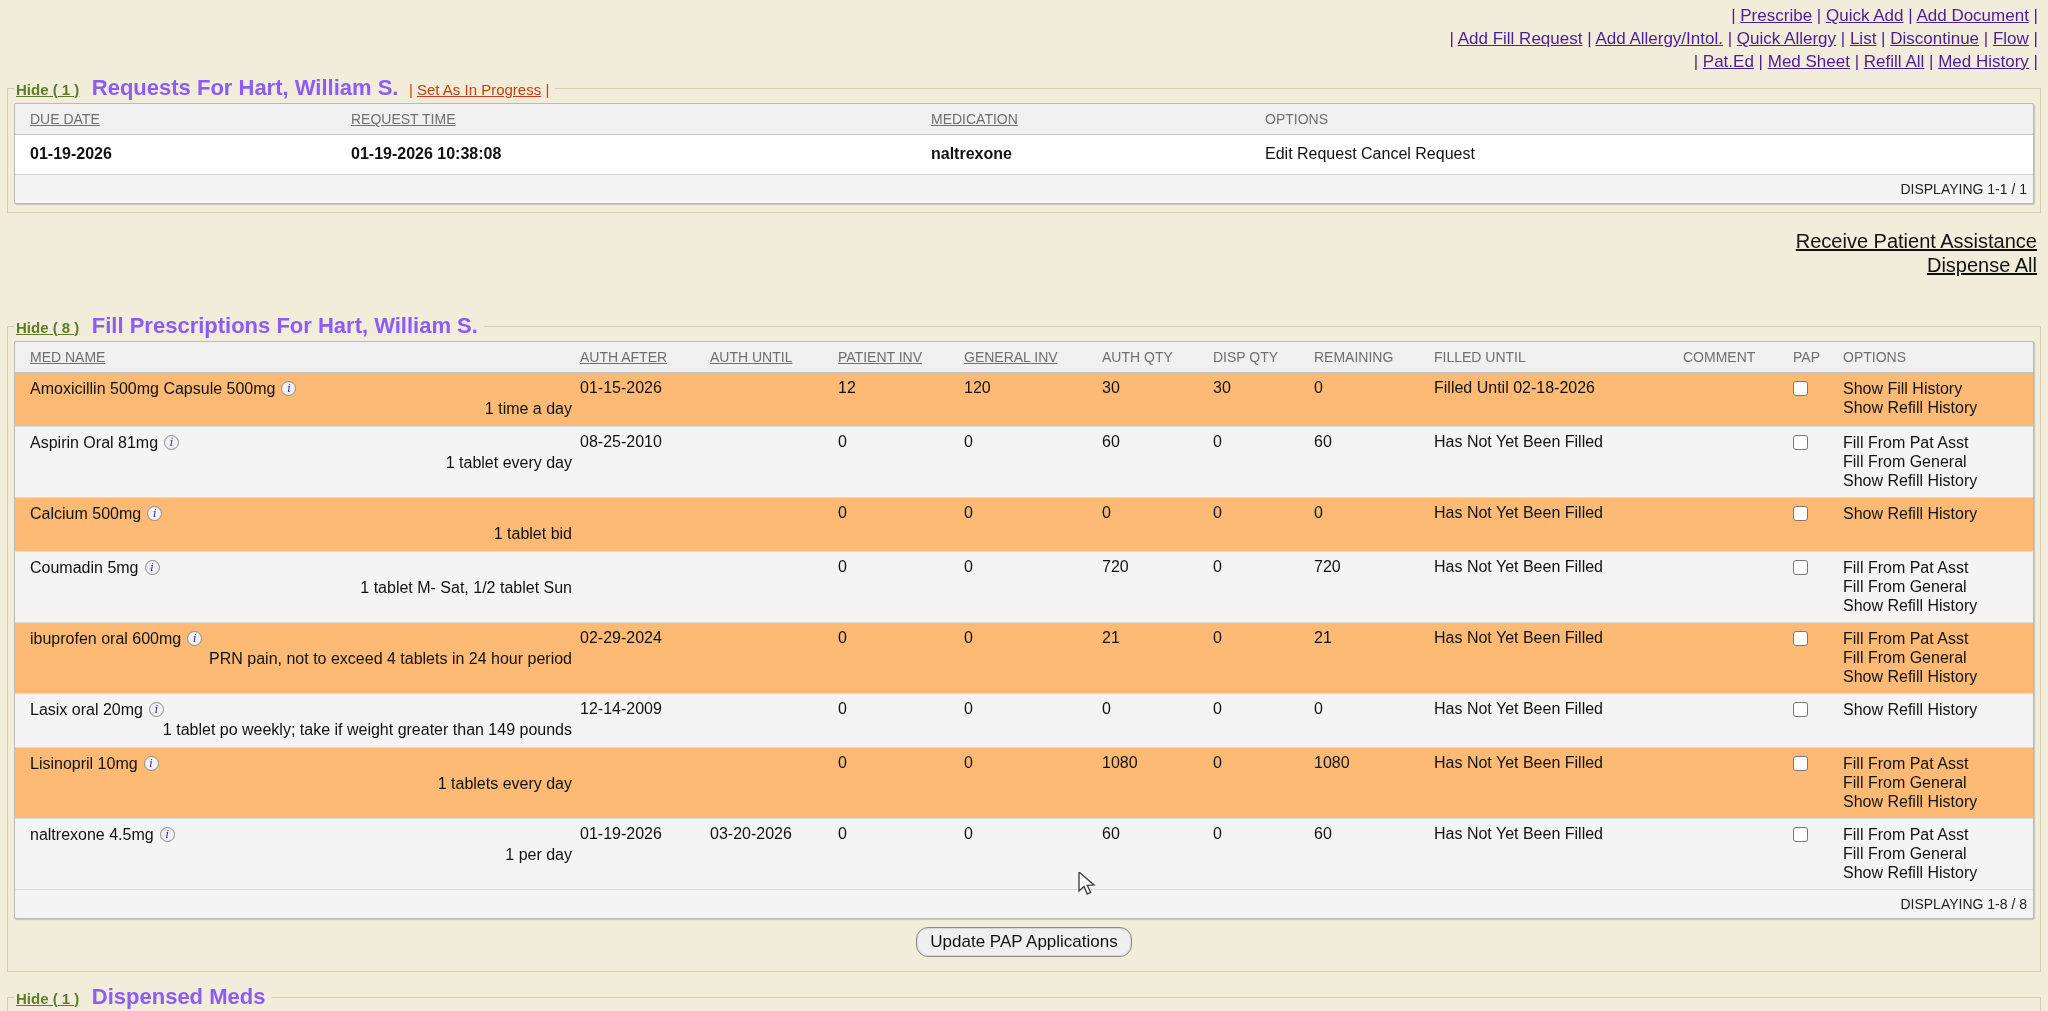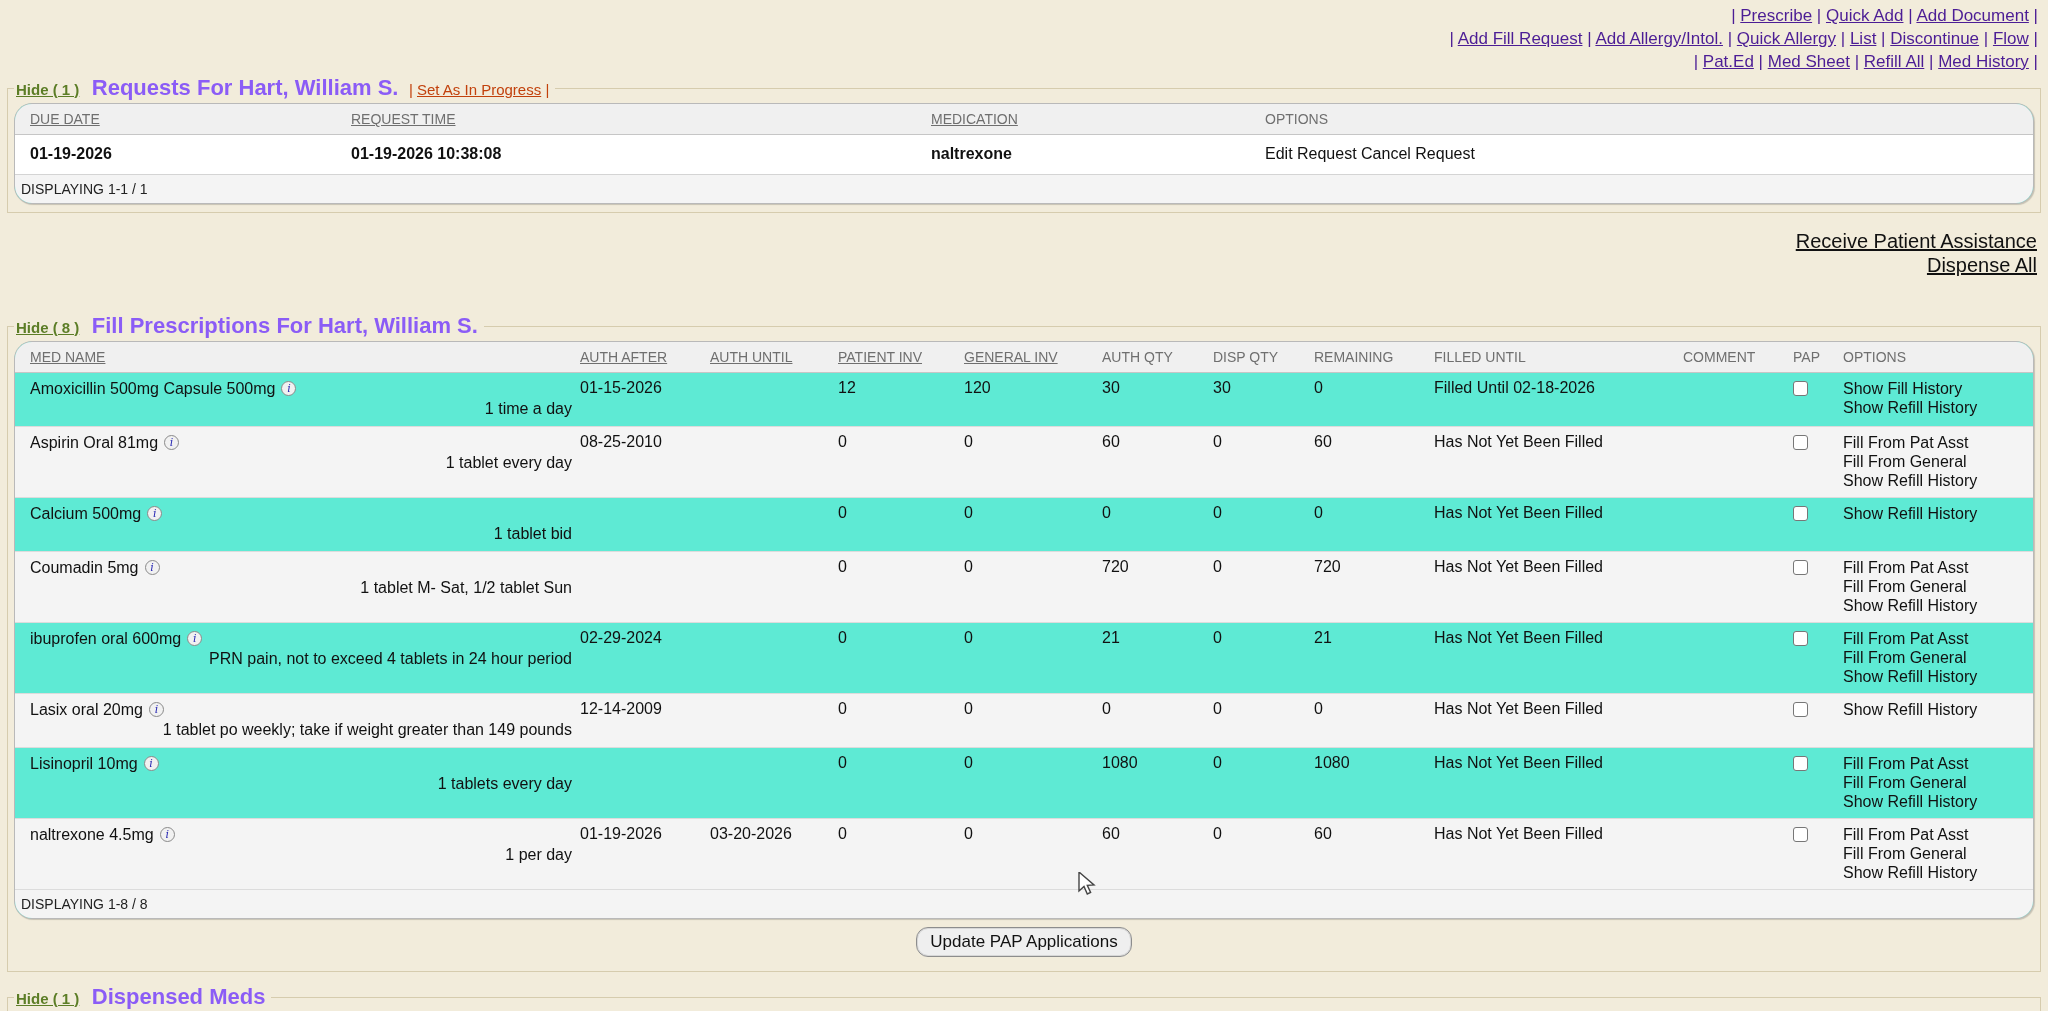--- a/index.html
+++ b/index.html
@@ -17,29 +17,29 @@
   .topnav { text-align: right; padding: 4px 10px 0 0; font-size: 17px; line-height: 23px; color:#4c1d95; }
   .nav-link { text-decoration: underline; cursor: pointer; }
   
   fieldset.section { border: 1px solid #d6ccae; margin: 2px 7px 0 7px; padding: 0 6px 8px 6px; }
   legend { padding: 0 6px 0 2px; white-space: nowrap; }
   .hide-link { color: #5c7d26; text-decoration: underline; font-weight: bold; font-size: 15px; cursor: pointer; }
   .section-title { color: #8b5cf6; font-weight: bold; font-size: 22px; margin-left: 8px; }
   .legend-extra { color: #c2410c; font-size: 15px; margin-left: 6px; }
   .green-link { text-decoration: underline; cursor: pointer; }
   
-  .table-wrap { border: 1px solid #b9b9b9; border-radius: 18px; overflow: hidden; background: #5eead4; box-shadow: 1px 1px 1px rgba(0,0,0,0.18); margin-top: 2px; }
+  .table-wrap { border: 1px solid #b9b9b9; border-radius: 2px; overflow: hidden; background: #fdba74; box-shadow: 1px 1px 1px rgba(0,0,0,0.18); margin-top: 2px; }
   table.grid { width: 100%; border-collapse: separate; border-spacing: 0; table-layout: fixed; font-size: 16px; }
   thead th { background: #f0f0f0; color: #6f6f6f; font-weight: normal; font-size: 14px; text-align: left; padding: 7px 4px; border-bottom: 1px solid #c6c6c6; white-space: nowrap; overflow: hidden; }
   th.sortable { text-decoration: underline; cursor: pointer; }
   td { vertical-align: top; padding: 7px 4px; overflow: hidden; }
   th:first-child, td:first-child { padding-left: 15px; }
   tr.data-row td { border-bottom: 1px solid #d4d4d4; background: #fff; }
   .requests-table tr.data-row td, .dispensed-table tr.data-row td { font-weight: bold; padding-top: 10px; padding-bottom: 11px; }
-  tr.footer-row td { background: #f4f4f4; text-align: left; font-size: 14px; color: #222; padding: 6px; font-weight: normal; }
+  tr.footer-row td { background: #f4f4f4; text-align: right; font-size: 14px; color: #222; padding: 6px; font-weight: normal; }
   tr.fill-row td { border-bottom: 1px solid #dcdcdc; padding-top: 6px; padding-bottom: 7px; }
   tr.fill-row.alt td { background: #f4f4f4; }
   .med-line { line-height: 20px; white-space: nowrap; }
   .sig-line { line-height: 20px; white-space: nowrap; text-align: right; }
   .info-icon { display: inline-block; width: 15px; height: 15px; border: 1px solid #8a8a8a; border-radius: 50%; background: #f1f1f1; color: #2b2bb4; font-style: italic; font-family: "DejaVu Serif", serif; font-size: 11px; line-height: 14px; text-align: center; margin-left: 6px; vertical-align: 2px; cursor: pointer; }
   .opt-line { line-height: 19px; cursor: pointer; white-space: nowrap; }
   .pap-box { width: 15px; height: 15px; border: 1.5px solid #777; border-radius: 3px; background: #fff; margin-top: 2px; cursor: pointer; }
   
   .right-links { text-align: right; margin: 16px 11px 0 0; font-size: 20px; line-height: 24px; }
   .blk-link { text-decoration: underline; cursor: pointer; }

